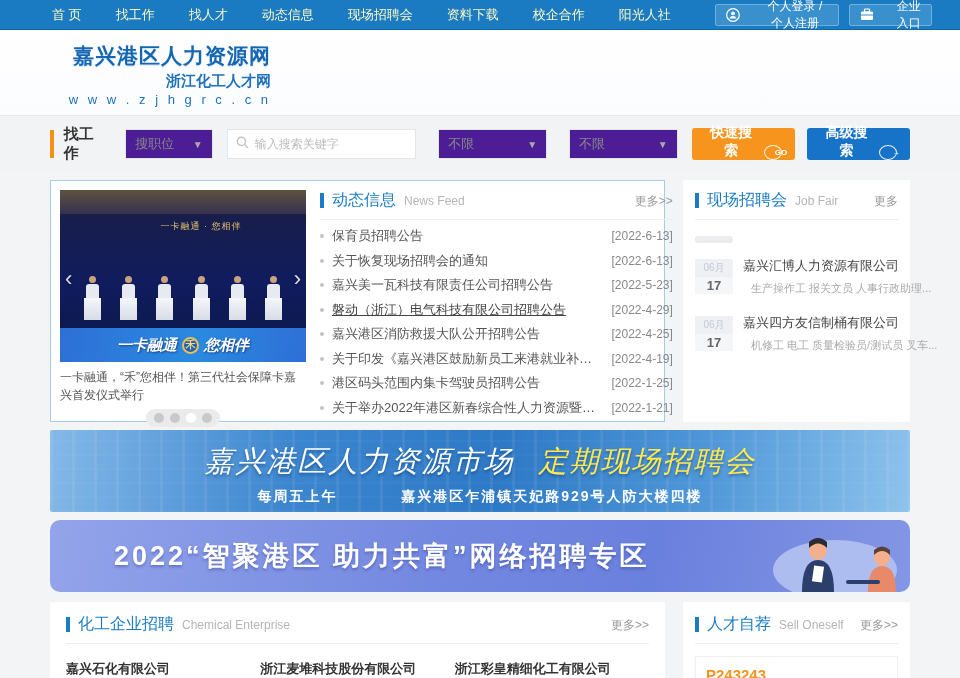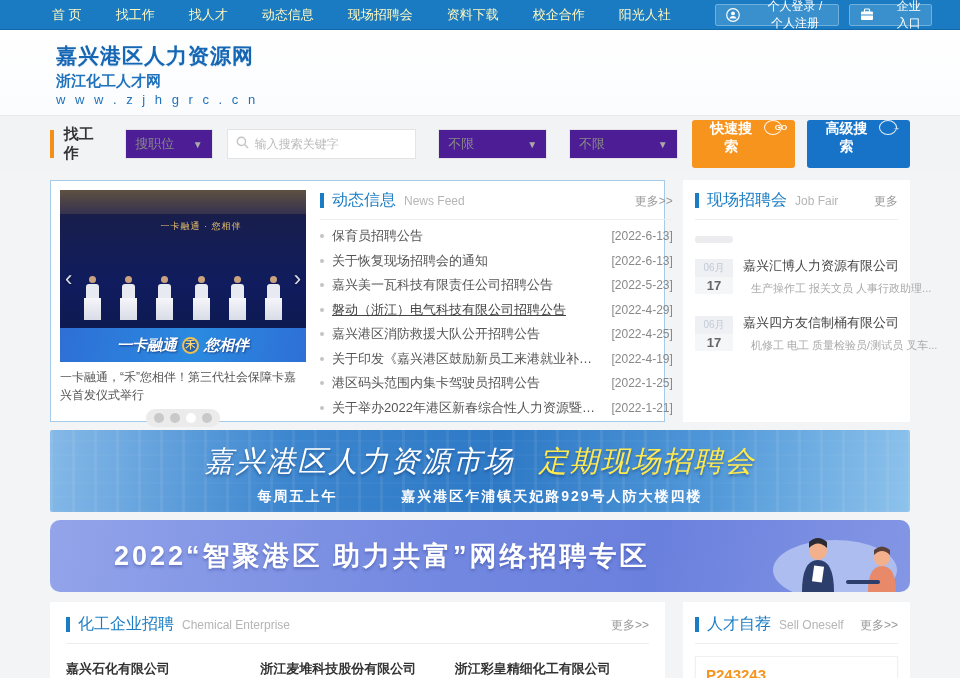--- a/index.html
+++ b/index.html
@@ -7,39 +7,39 @@
 
   
   .topnav { height:30px; background:#1a7ac2; display:flex; align-items:center; padding:0 28px 0 52px; border-bottom:1px solid #1568a8; }
   .topnav .nav-item { color:#fef9c3; font-size:13px; margin-right:34px; cursor:pointer; white-space:nowrap; }
   .topnav .spacer { flex:1; }
   .nav-btn { display:flex; align-items:center; gap:22px; background:#3990cc; border:1px solid #6fb0dd; color:#fff; font-size:12px; height:22px; padding:0 10px; border-radius:2px; margin-left:10px; cursor:pointer; }
   .nav-btn svg { display:block; }
 
   
   .header { height:85px; background:linear-gradient(#ffffff,#fbfcfe); padding:12px 0 0 56px; }
-  .logo { width:215px; text-align:left; cursor:pointer; }
+  .logo { width:215px; text-align:right; cursor:pointer; }
   .logo .t1 { font-size:21px; font-weight:bold; color:#1566b3; letter-spacing:1px; text-shadow:0 1px 1px #cfe2f3; }
   .logo .t2 { font-size:15px; font-weight:bold; color:#1f72bb; margin-top:2px; }
   .logo .t3 { font-size:13px; color:#1f72bb; letter-spacing:3px; margin-top:1px; }
 
   
   .search-band { height:57px; background:#f2f3f5; border-top:1px solid #e8e9eb; display:flex; align-items:center; }
   .search-row { width:860px; margin:0 auto; display:flex; align-items:center; }
   .accent-bar { width:4px; height:28px; background:#f39019; margin-right:10px; }
   .search-label { font-size:15px; font-weight:bold; color:#333; margin-right:18px; }
   .sel { background:#4c1d95; border:1px solid #e3e4e6; height:30px; display:flex; align-items:center; justify-content:space-between; padding:0 9px; font-size:13px; color:#888; cursor:pointer; }
   .sel .caret { color:#aaa; font-size:10px; margin-left:8px; }
   .sel1 { width:90px; margin-right:14px; }
   .sel2 { width:112px; margin-right:22px; }
   .sel3 { width:112px; margin-right:14px; }
   .search-input-wrap { background:#fff; border:1px solid #e3e4e6; height:30px; width:196px; display:flex; align-items:center; padding:0 8px; margin-right:22px; }
   .search-input-wrap input { border:none; outline:none; font-size:12px; color:#333; width:100%; margin-left:6px; }
   .search-input-wrap input::placeholder { color:#bbb; }
-  .btn { height:48px; border:none; border-radius:3px; color:#fff; font-size:14px; font-weight:bold; display:flex; align-items:flex-start; gap:6px; padding:0 13px; cursor:pointer; }
+  .btn { height:32px; border:none; border-radius:3px; color:#fff; font-size:14px; font-weight:bold; display:flex; align-items:flex-end; gap:6px; padding:0 13px; cursor:pointer; }
   .btn-quick { background:#f7941d; margin-right:12px; }
   .btn-adv   { background:#1673c8; }
   .badge-circle { width:15px; height:15px; border:1px solid rgba(255,255,255,.9); border-radius:50%; font-size:8px; font-weight:bold; display:flex; align-items:center; justify-content:center;padding-left:16px; }
 
   
   .content { width:860px; margin:0 auto; padding-top:8px; }
   .row-main { display:flex; gap:18px; }
   .panel-left { width:615px; background:#fff; border:1px solid #a6cbe8; padding:9px; display:flex; gap:14px; height:242px; }
   .panel-right { width:227px; background:#fff; padding:10px 12px; height:242px; }
 

